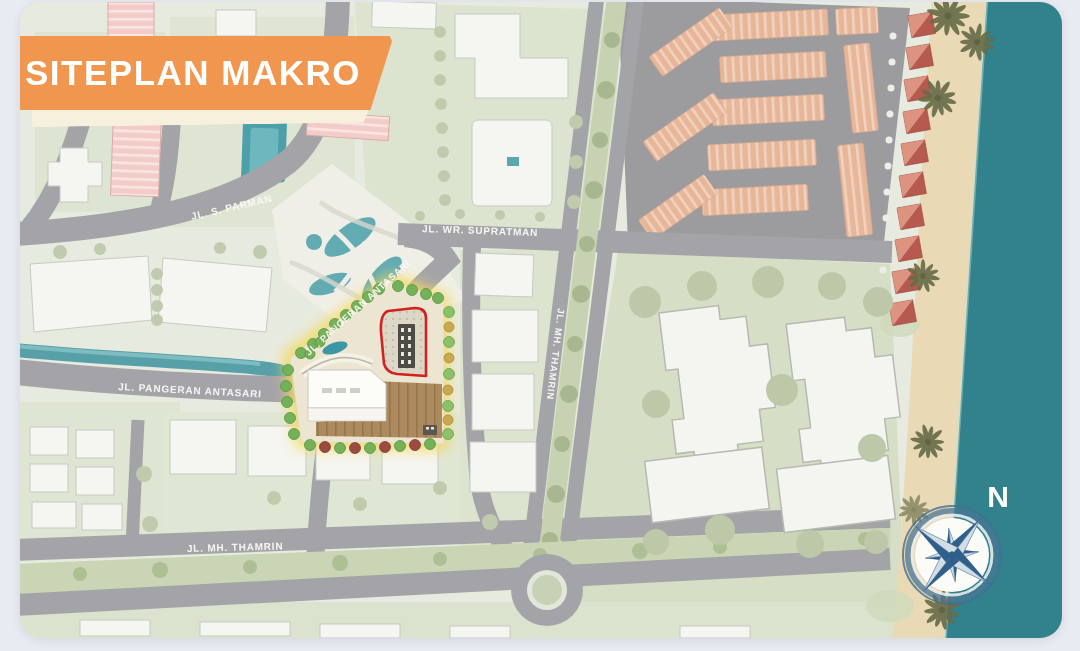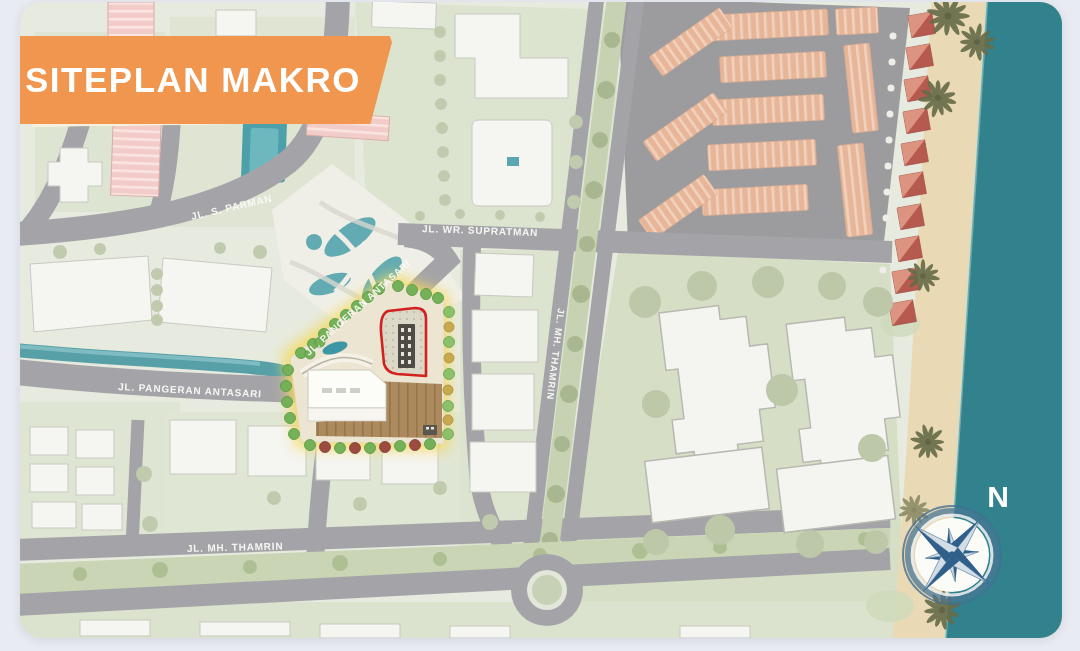--- a/index.html
+++ b/index.html
@@ -8,21 +8,21 @@
     background:#e9ebf2;
     font-family:"Liberation Sans", sans-serif;
   }
   .card{
     position:absolute;left:20px;top:2px;width:1042px;height:636px;
     border-radius:22px;overflow:hidden;background:#e7eadf;
     box-shadow:0 2px 10px rgba(60,60,90,.12);
   }
   .map-svg{position:absolute;left:0;top:0;width:1042px;height:636px;display:block;}
   .banner{
-    position:absolute;left:0px;top:34px;width:372px;height:88px;
+    position:absolute;left:0px;top:34px;width:372px;height:74px;
     background:#f0964f;z-index:3;
     clip-path:polygon(0 0,99.4% 0,100% 7%,94.2% 100%,0 100%);
     display:flex;align-items:center;justify-content:center;
   }
   .banner-title{
     color:#ffffff;font-size:35px;font-weight:800;letter-spacing:1.5px;
     padding-right:26px;white-space:nowrap;
   }
   .banner-shadow{
     position:absolute;left:12px;top:102px;width:340px;height:21px;

